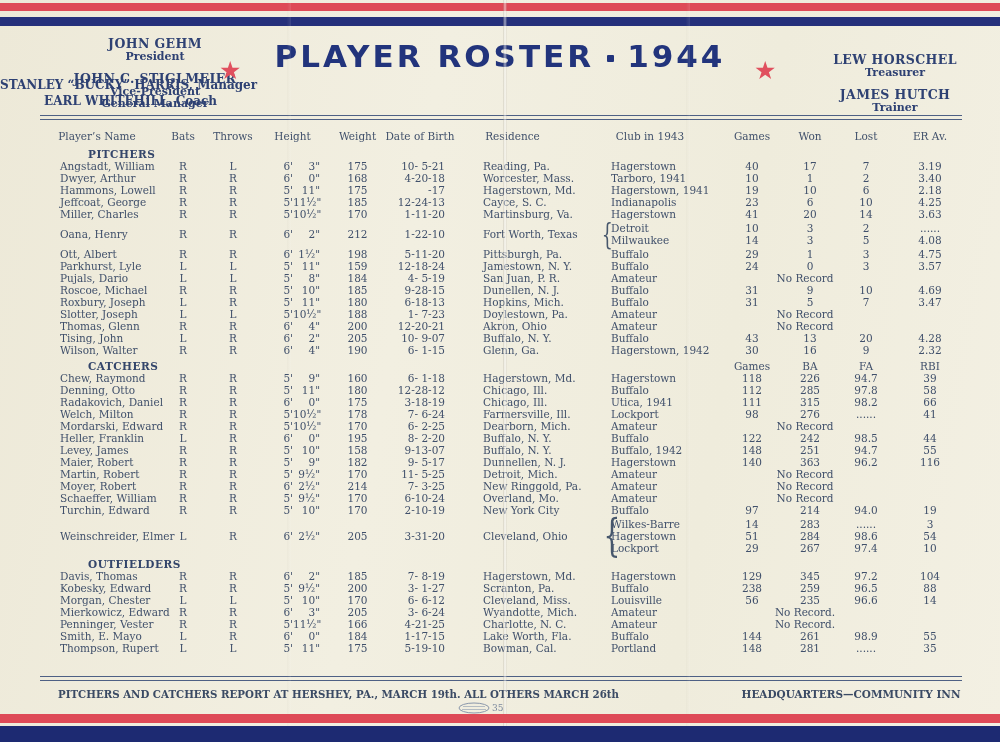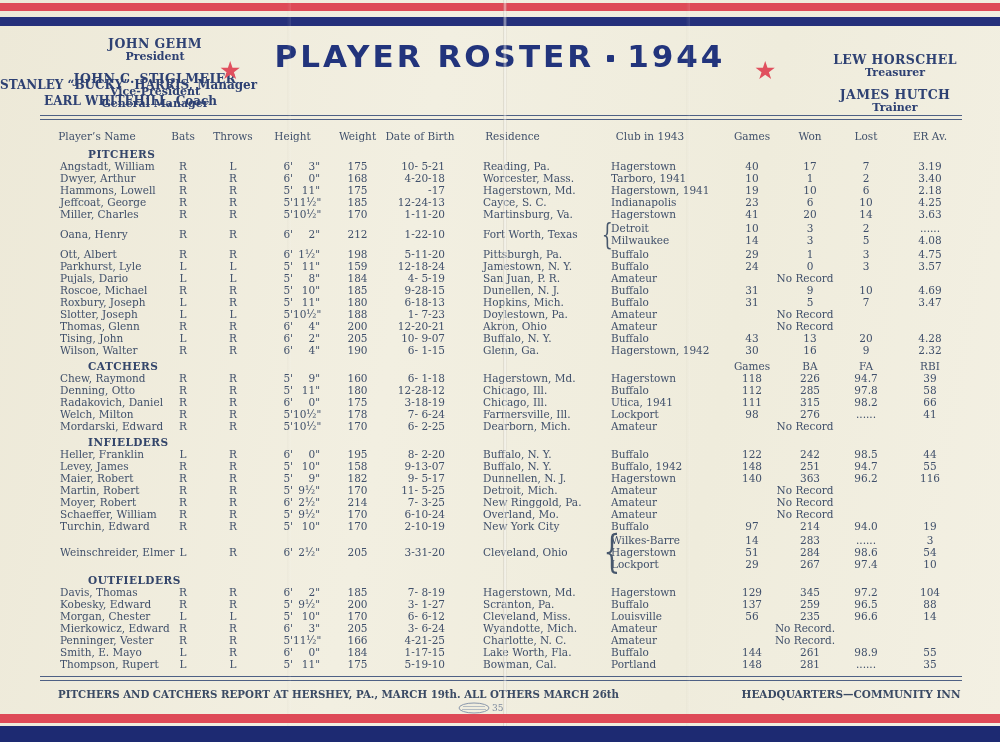--- a/index.html
+++ b/index.html
@@ -540,21 +540,20 @@
           <span class="c c-wt">170</span>
           <span class="c c-dob">6- 2-25</span>
           <span class="c c-res">Dearborn, Mich.</span>
           <div class="clubs">
             <div class="clubline">
               <span class="club">Amateur</span>
               <span class="norec">No Record</span>
             </div>
           </div>
         </div>
-        <div class="sec-line"><span class="sec-label">INFIELDERS</span></div>
         <div class="row">
           <span class="c c-name">Heller, Franklin</span>
           <span class="c c-bats">L</span>
           <span class="c c-throws">R</span>
           <span class="c c-ht">
             <span class="ht-ft">6'</span>
             <span class="ht-in">0"</span>
           </span>
           <span class="c c-wt">195</span>
           <span class="c c-dob">8- 2-20</span>
@@ -751,21 +750,21 @@
           <span class="c c-ht">
             <span class="ht-ft">5'</span>
             <span class="ht-in">9½"</span>
           </span>
           <span class="c c-wt">200</span>
           <span class="c c-dob">3- 1-27</span>
           <span class="c c-res">Scranton, Pa.</span>
           <div class="clubs">
             <div class="clubline">
               <span class="club">Buffalo</span>
-              <span class="sg">137</span>
+              <span class="sg">238</span>
               <span class="sw">259</span>
               <span class="sl">96.5</span>
               <span class="se">88</span>
             </div>
           </div>
         </div>
         <div class="row">
           <span class="c c-name">Morgan, Chester</span>
           <span class="c c-bats">L</span>
           <span class="c c-throws">L</span>

